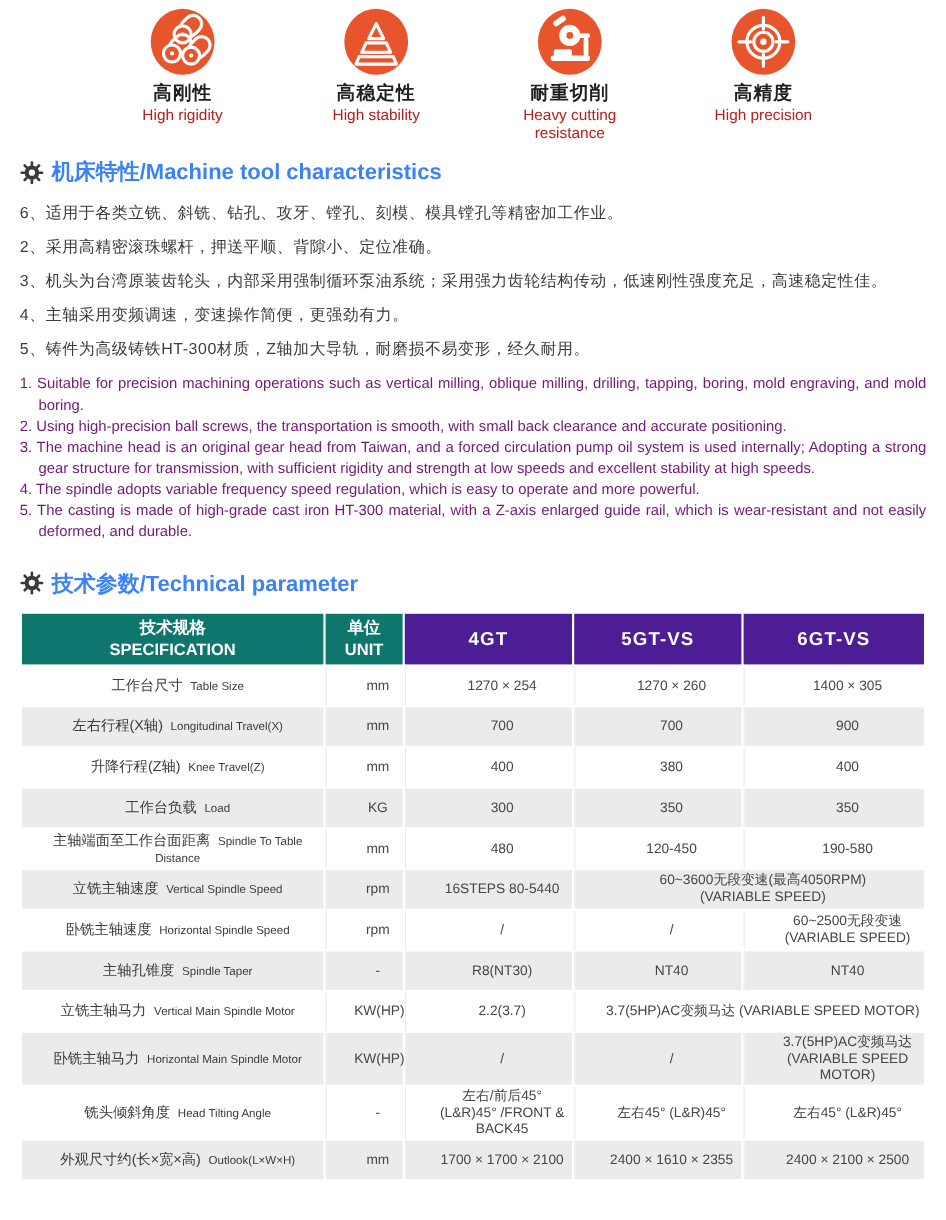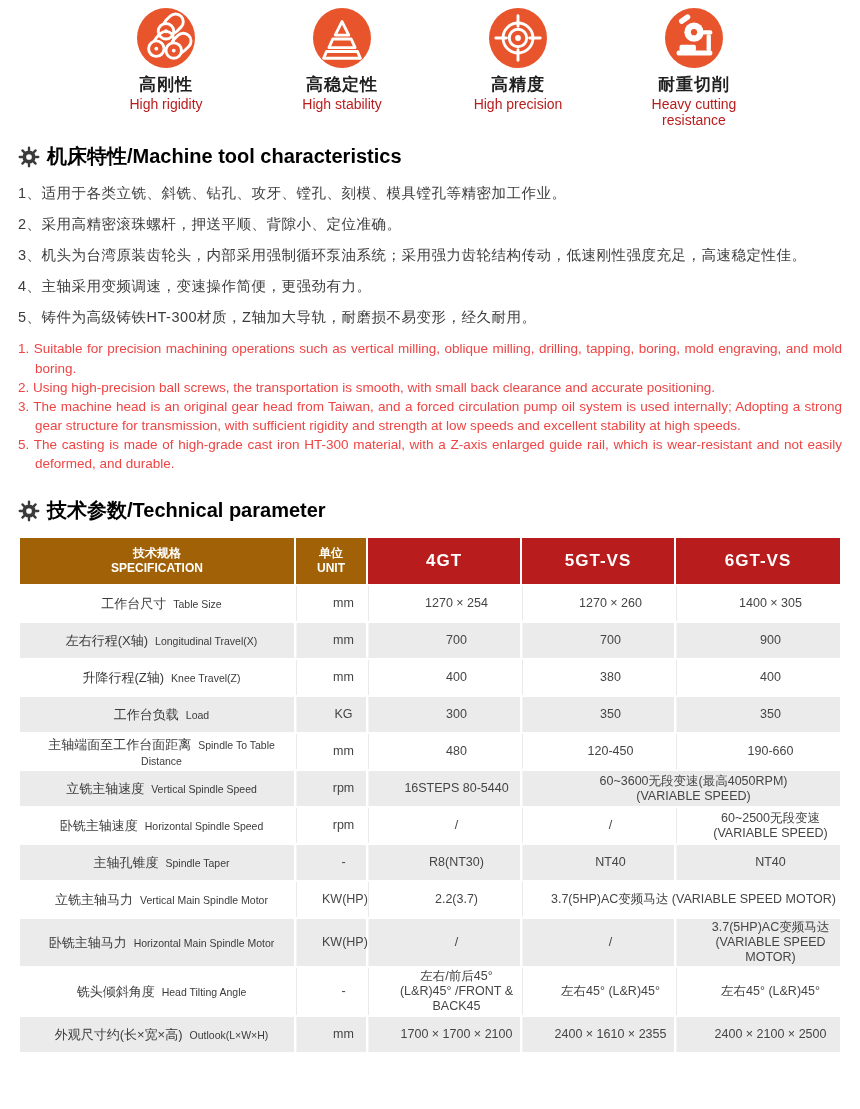--- a/index.html
+++ b/index.html
@@ -13,34 +13,34 @@
   .badge{
     width:58px;height:60px;border-radius:50%;background:#E8542C;margin:0 auto;
     display:flex;align-items:center;justify-content:center;overflow:hidden;
   }
   .badge svg{display:block;}
   .f-zh{font-size:17px;font-weight:bold;color:#1f1f1f;margin-top:5px;letter-spacing:1px;}
   .f-en{font-size:14px;color:#b91c1c;line-height:1.12;margin-top:1px;}
   
   .sec-header{display:flex;align-items:center;gap:7px;margin:15px 0 0 18px;}
   .sec-header .gear{width:22px;height:22px;flex:none;}
-  .sec-title{font-size:20px;font-weight:bold;color:#000000;letter-spacing:0px;}
+  .sec-title{font-size:20px;font-weight:bold;color:#3b82f6;letter-spacing:0px;}
   
   .zh-list{margin:14px 18px 0 18px;padding:0;list-style:none;}
   .zh-list li{font-size:14.5px;color:#3c3c3c;margin-bottom:12px;letter-spacing:0.5px;}
   .en-list{margin:6px 18px 0 18px;padding:0;list-style:none;text-align:justify;}
-  .en-list li{font-size:13.5px;color:#ef4444;line-height:1.42;padding-left:17px;text-indent:-17px;}
+  .en-list li{font-size:13.5px;color:#701a75;line-height:1.42;padding-left:17px;text-indent:-17px;}
   
   table.params{
     margin:12px 0 0 18px;border-collapse:separate;border-spacing:2px;
     width:824px;table-layout:fixed;
   }
   table.params th{white-space:pre-line;font-weight:bold;vertical-align:middle;}
-  th.h-spec,th.h-unit{background:#a16207;color:#fff;font-size:12px;line-height:1.3;height:44px;}
-  th.h-model{background:#b91c1c;color:#fff;font-size:17px;letter-spacing:1px;height:44px;}
+  th.h-spec,th.h-unit{background:#0f766e;color:#fff;font-size:15px;line-height:1.3;height:44px;}
+  th.h-model{background:#4c1d95;color:#fff;font-size:17px;letter-spacing:1px;height:44px;}
   table.params td{height:33px;text-align:center;vertical-align:middle;font-size:12.5px;color:#454545;background:#fff;}
   table.params td:not(:first-child){border-left:1px solid #e9e9e9;margin:0;}
   table.params tbody tr:nth-child(even) td{background:#EBEBEB;border-left-color:#f3f3f3;}
   td.spec{text-align:left;padding-left:10px;}
   td.spec .zh{font-size:13px;color:#3b3b3b;text-align:center;}
   td.spec .en{font-size:10.5px;color:#3b3b3b;margin-left:7px;}
   td.val,td.unit{white-space:pre-line;line-height:1.2;padding-left:25px;}
   .hidden-defs{position:absolute;width:0;height:0;}
 </style>
 </head>
@@ -100,72 +100,73 @@
             <path d="M14 44 L46 44 L49 51 L11 51 Z"></path>
           </g>
         </svg>
       </div>
       <div class="f-zh">高稳定性</div>
       <div class="f-en">High stability</div>
     </div>
     <div class="feature">
       <div class="badge">
         <svg width="58" height="60" viewBox="0 0 60 60">
-          <g fill="none" stroke="#fff" stroke-width="3" stroke-linecap="round">
-            <circle cx="30" cy="30" r="15.5"></circle>
-            <circle cx="30" cy="30" r="9"></circle>
-            <path d="M30 7 L30 18"></path>
-              <path d="M30 42 L30 53"></path>
-            <path d="M7 30 L18 30"></path>
-              <path d="M42 30 L53 30"></path>
-          </g>
-          <circle cx="30" cy="30" r="3" fill="#fff"></circle>
-        </svg>
-      </div>
-      <div class="f-zh">高精度</div>
-      <div class="f-en">High precision</div>
-    </div>
-    <div class="feature">
-      <div class="badge">
-        <svg width="58" height="60" viewBox="0 0 60 60">
           <g fill="#fff">
             <rect x="12" y="43" width="37" height="5" rx="2"></rect>
             <rect x="15" y="37" width="17" height="7" rx="2"></rect>
             <circle cx="30" cy="24" r="10"></circle>
             <circle cx="30" cy="24" r="3.2" fill="#E8542C"></circle>
             <rect x="38" y="22" width="11" height="4.5" rx="2"></rect>
             <rect x="43" y="26" width="4.5" height="18" rx="2"></rect>
             <g transform="rotate(-35 22 12)">
                 <rect x="15" y="7" width="13" height="5.5" rx="2.7"></rect>
               </g>
           </g>
         </svg>
       </div>
       <div class="f-zh">耐重切削</div>
       <div class="f-en">Heavy cutting resistance</div>
     </div>
+    <div class="feature">
+      <div class="badge">
+        <svg width="58" height="60" viewBox="0 0 60 60">
+          <g fill="none" stroke="#fff" stroke-width="3" stroke-linecap="round">
+            <circle cx="30" cy="30" r="15.5"></circle>
+            <circle cx="30" cy="30" r="9"></circle>
+            <path d="M30 7 L30 18"></path>
+              <path d="M30 42 L30 53"></path>
+            <path d="M7 30 L18 30"></path>
+              <path d="M42 30 L53 30"></path>
+          </g>
+          <circle cx="30" cy="30" r="3" fill="#fff"></circle>
+        </svg>
+      </div>
+      <div class="f-zh">高精度</div>
+      <div class="f-en">High precision</div>
+    </div>
   </div>
 
   <div class="sec-header">
     <svg class="gear" viewBox="0 0 24 24">
         <use href="#gearshape"></use>
       </svg>
     <span class="sec-title">机床特性/Machine tool characteristics</span>
   </div>
   <ul class="zh-list">
-    <li>1、适用于各类立铣、斜铣、钻孔、攻牙、镗孔、刻模、模具镗孔等精密加工作业。</li>
+    <li>6、适用于各类立铣、斜铣、钻孔、攻牙、镗孔、刻模、模具镗孔等精密加工作业。</li>
     <li>2、采用高精密滚珠螺杆，押送平顺、背隙小、定位准确。</li>
     <li>3、机头为台湾原装齿轮头，内部采用强制循环泵油系统；采用强力齿轮结构传动，低速刚性强度充足，高速稳定性佳。</li>
     <li>4、主轴采用变频调速，变速操作简便，更强劲有力。</li>
     <li>5、铸件为高级铸铁HT-300材质，Z轴加大导轨，耐磨损不易变形，经久耐用。</li>
   </ul>
   <ul class="en-list">
     <li>1. Suitable for precision machining operations such as vertical milling, oblique milling, drilling, tapping, boring, mold engraving, and mold boring.</li>
     <li>2. Using high-precision ball screws, the transportation is smooth, with small back clearance and accurate positioning.</li>
     <li>3. The machine head is an original gear head from Taiwan, and a forced circulation pump oil system is used internally; Adopting a strong gear structure for transmission, with sufficient rigidity and strength at low speeds and excellent stability at high speeds.</li>
+    <li>4. The spindle adopts variable frequency speed regulation, which is easy to operate and more powerful.</li>
     <li>5. The casting is made of high-grade cast iron HT-300 material, with a Z-axis enlarged guide rail, which is wear-resistant and not easily deformed, and durable.</li>
   </ul>
 
   <div class="sec-header" style="margin-top:24px;">
     <svg class="gear" viewBox="0 0 24 24">
         <use href="#gearshape"></use>
       </svg>
     <span class="sec-title">技术参数/Technical parameter</span>
   </div>
 
@@ -215,21 +216,21 @@
         <td class="unit">KG</td>
         <td class="val">300</td>
         <td class="val">350</td>
         <td class="val">350</td>
       </tr>
       <tr>
         <td class="spec"><span class="zh">主轴端面至工作台面距离</span><span class="en">Spindle To Table Distance</span></td>
         <td class="unit">mm</td>
         <td class="val">480</td>
         <td class="val">120-450</td>
-        <td class="val">190-660</td>
+        <td class="val">190-580</td>
       </tr>
       <tr>
         <td class="spec"><span class="zh">立铣主轴速度</span><span class="en">Vertical Spindle Speed</span></td>
         <td class="unit">rpm</td>
         <td class="val">16STEPS 80-5440</td>
         <td class="val" colspan="2">60~3600无段变速(最高4050RPM)
 (VARIABLE SPEED)</td>
       </tr>
       <tr>
         <td class="spec"><span class="zh">卧铣主轴速度</span><span class="en">Horizontal Spindle Speed</span></td>

